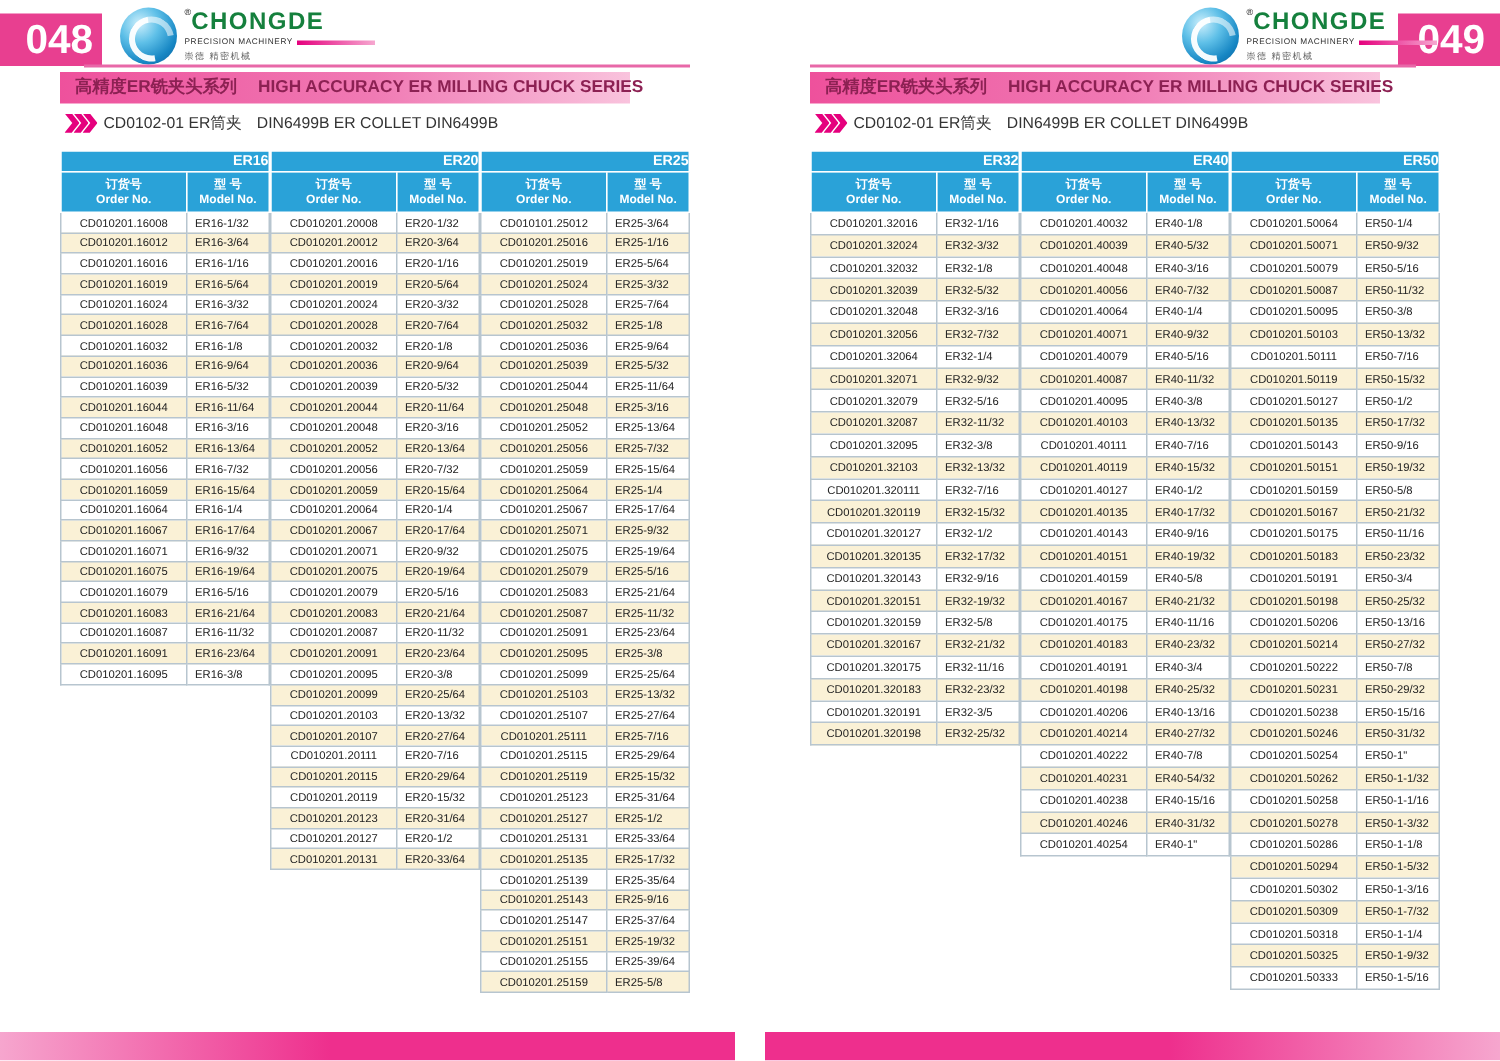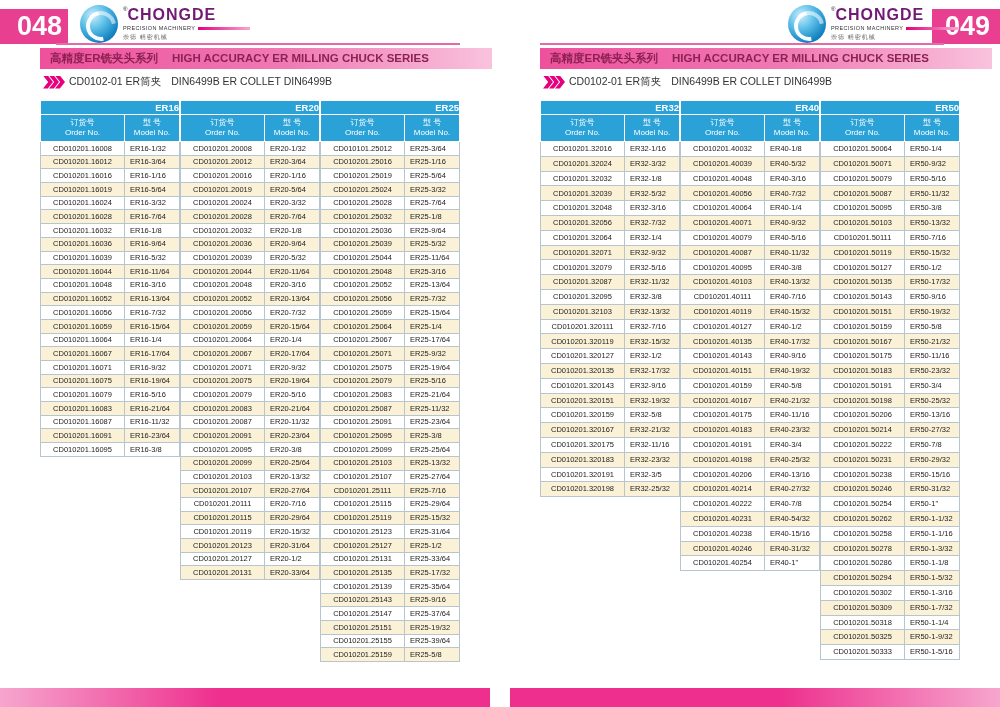--- a/index.html
+++ b/index.html
@@ -28,33 +28,33 @@
     width:38px;height:38px;border-radius:50%;flex:0 0 auto;position:relative;
     background:radial-gradient(circle at 34% 28%, #cdeffc 0%, #5fc0e8 35%, #1787c4 70%, #0a5d99 100%);
   }
   .globe::before{
     content:"";position:absolute;left:6px;top:6px;width:22px;height:22px;border-radius:50%;
     border:4px solid rgba(255,255,255,.95);border-right-color:transparent;border-top-color:rgba(255,255,255,.55);
     transform:rotate(35deg);
   }
   .logo-text{margin-left:5px;padding-top:1px;}
   .logo-reg{font-size:6px;vertical-align:top;color:#222;}
-  .brand{font-size:16px;font-weight:bold;letter-spacing:1px;color:#701a75;line-height:14px;}
+  .brand{font-size:16px;font-weight:bold;letter-spacing:1px;color:#15803d;line-height:14px;}
   .precision{font-size:5.5px;color:#333;letter-spacing:.4px;display:flex;align-items:center;gap:3px;margin-top:1px;}
   .precision .pinkline{display:inline-block;width:52px;height:3px;background:linear-gradient(90deg,#e5007d,#f6a8d0);}
   .logo-cn{font-size:6px;color:#666;margin-top:2px;letter-spacing:1px;}
 
   
   .topline{position:absolute;top:43px;height:2px;background:#e868a8;}
   #page-left .topline{left:56px;width:404px;}
   #page-right .topline{left:40px;width:404px;}
 
   
   .banner{
-    position:absolute;top:48px;left:40px;width:452px;height:21px;line-height:21px;
+    position:absolute;top:48px;left:40px;width:380px;height:21px;line-height:21px;
     background:linear-gradient(90deg,#ee519c 0%,#f07ab4 55%,#f9c3dd 100%);
     color:#8c2153;font-weight:bold;font-size:11.5px;padding-left:10px;box-sizing:border-box;
     white-space:nowrap;
   }
   .banner .en{margin-left:14px;}
 
   
   .subtitle{position:absolute;top:74px;left:43px;height:16px;display:flex;align-items:center;}
   .chevs{display:flex;margin-right:8px;}
   .chev{
@@ -67,21 +67,21 @@
   
   .tables{position:absolute;top:100px;left:40px;width:420px;display:flex;align-items:flex-start;}
   table.grp{border-collapse:collapse;table-layout:fixed;width:139.6px;flex:0 0 auto;}
   table.grp col.c-order{width:84px;}
   table.grp col.c-model{width:55px;}
   th.gname{
     background:#2aa2d8;color:#fff;font-size:9.5px;font-weight:bold;
     height:13px;border:1px solid #fff;padding:0;line-height:1;text-align:right;
   }
   th.sub{
-    background:#2aa2d8;color:#fff;font-size:8px;font-weight:normal;
+    background:#2aa2d8;color:#fff;font-size:8px;font-weight:bold;
     height:26px;border:1px solid #fff;padding:0;line-height:1.3;
   }
   td{
     border:1px solid #b7c5cf;font-size:7.5px;color:#222;
     padding:0;line-height:1;background:#fff;
   }
   #page-left td{height:12.7px;}
   #page-right td{height:13.8px;}
   td.order{text-align:center;}
   td.model{text-align:left;padding-left:5px;}

